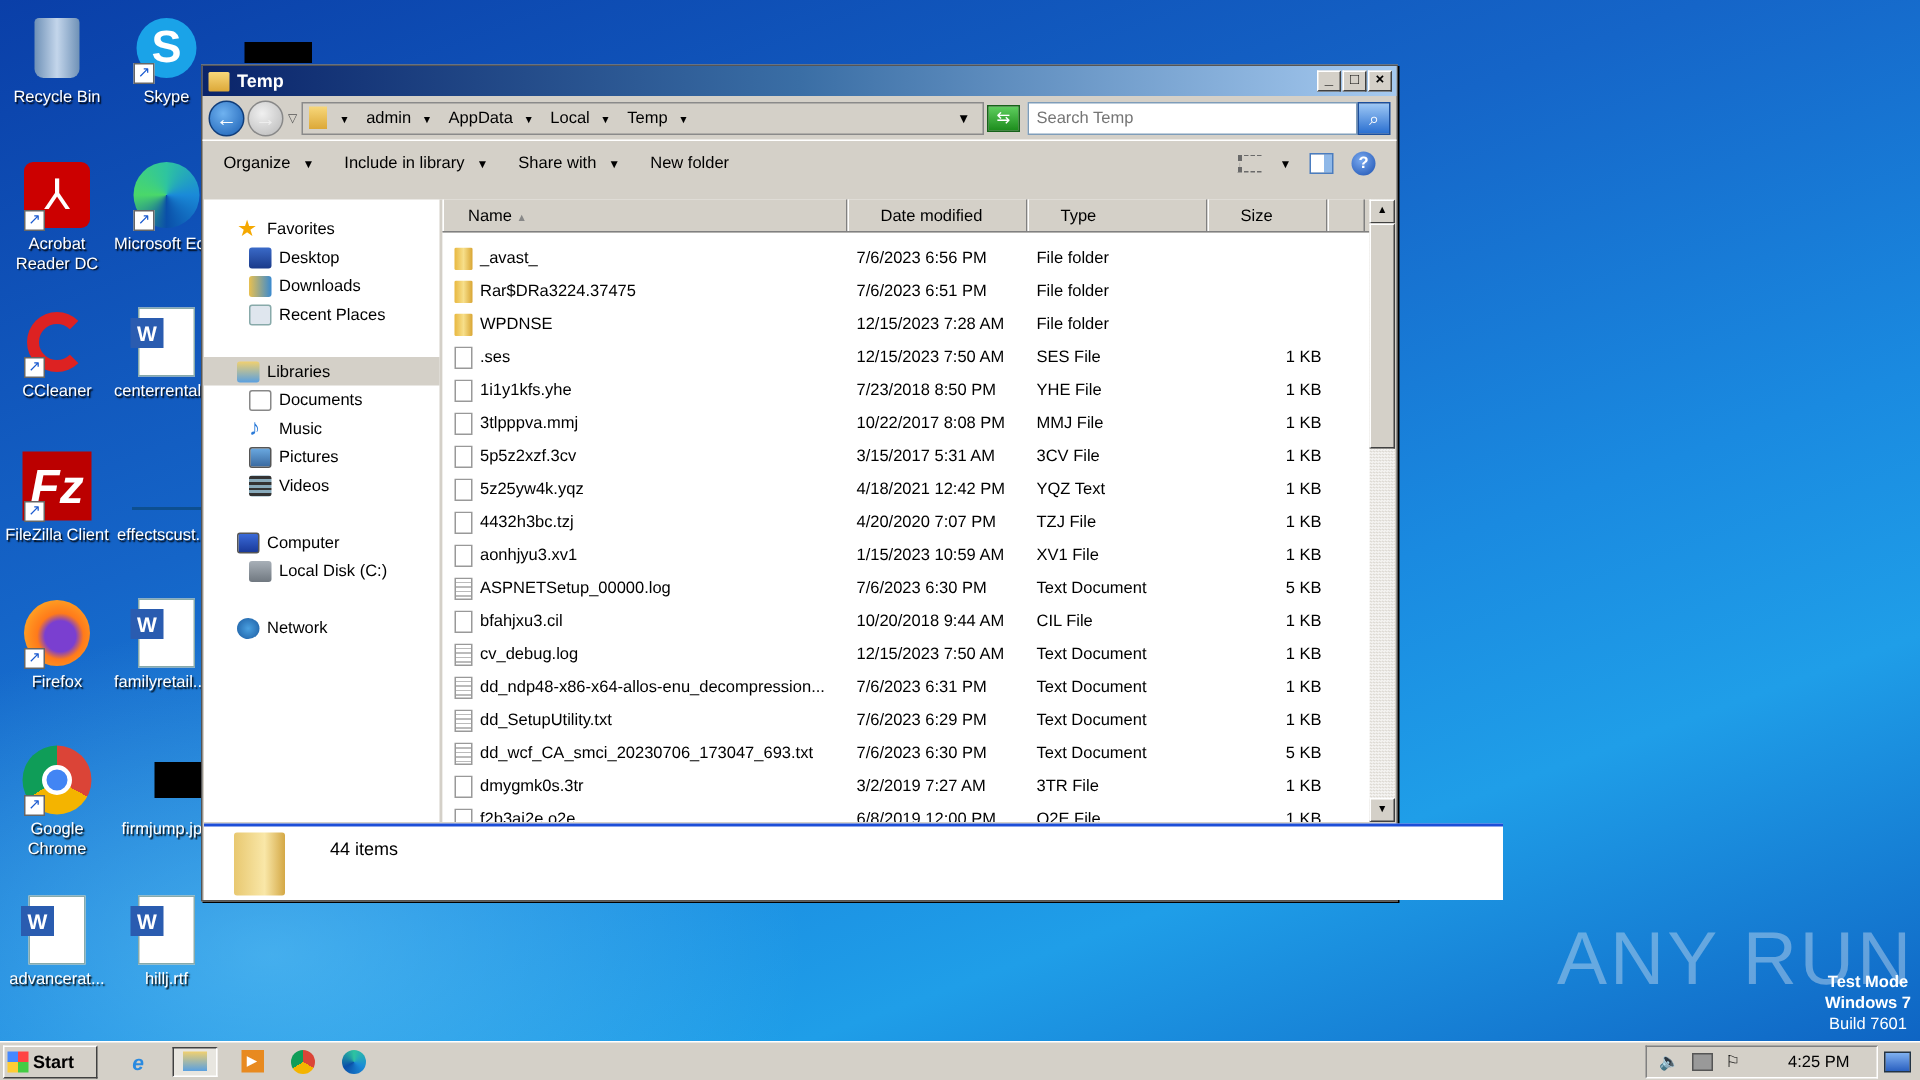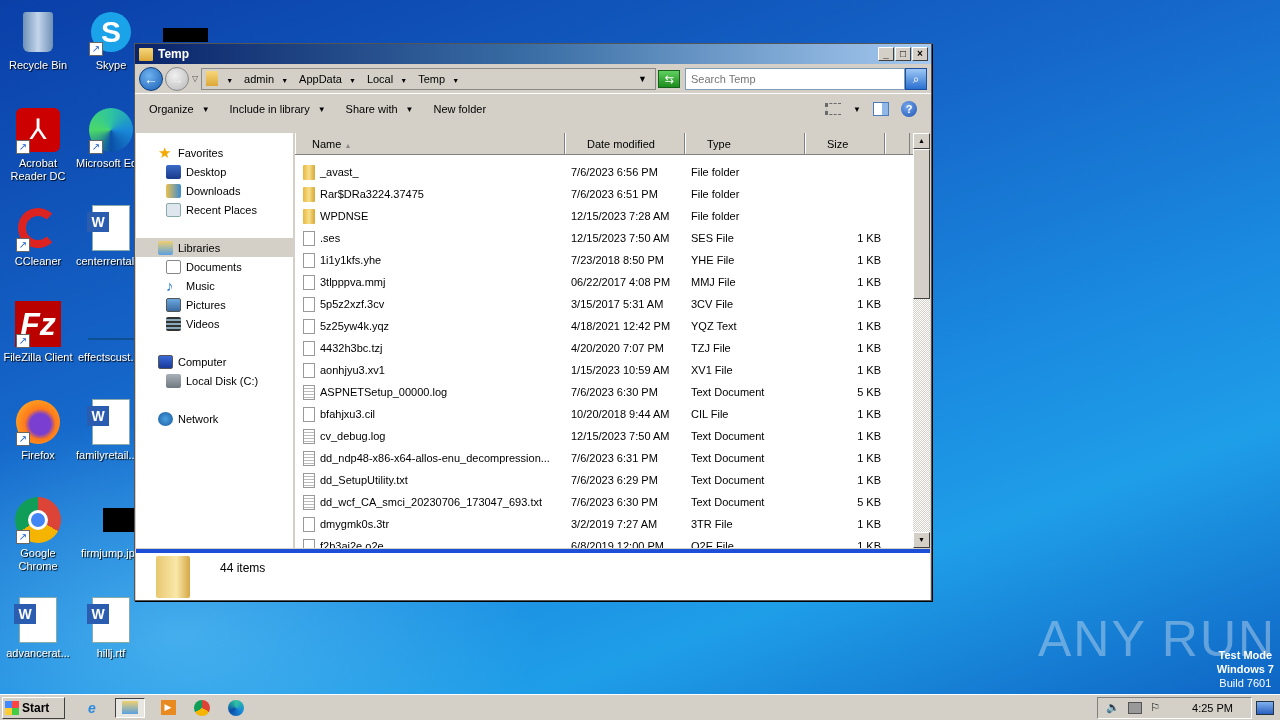--- a/index.html
+++ b/index.html
@@ -54,21 +54,21 @@
 .row .c3{width:120px;padding-left:6px}
 .row .c4{width:80px;text-align:right;padding-right:4px}
 .fi{width:12px;height:15px;margin-right:5px;flex:none}
 .fi.folder{background:linear-gradient(90deg,#e8b840,#f7df8a 50%,#d9a634);border-radius:1px}
 .fi.file{background:#fff;border:1px solid #999}
 .fi.txt{background:repeating-linear-gradient(#fff 0 2px,#bbb 2px 3px);border:1px solid #999}
 .vscroll{position:absolute;right:0;top:0;width:17px;height:100%;background:repeating-conic-gradient(#d4d0c8 0 25%,#fff 0 50%) 0 0/2px 2px}
 .sb-btn{width:17px;height:16px;background:#d4d0c8;border:1px solid;border-color:#fff #404040 #404040 #fff;font-size:7px;text-align:center;line-height:14px}
 .sb-thumb{position:absolute;top:16px;left:0;width:17px;height:150px;background:#d4d0c8;border:1px solid;border-color:#fff #404040 #404040 #fff}
 .sb-down{position:absolute;bottom:0;left:0}
-.details{position:absolute;left:1px;top:505px;width:794px;height:51px;background:#fff;display:flex;align-items:center;padding-left:20px;border-top:4px solid #1d4ed8}
+.details{position:absolute;left:1px;top:505px;width:866px;height:51px;background:#fff;display:flex;align-items:center;padding-left:20px;border-top:2px solid #1d4ed8}
 .bigfold{width:34px;height:42px;background:linear-gradient(90deg,#e8c870,#f9e7a8 60%,#d4a845);border-radius:2px;margin-right:30px}
 .details span{align-self:flex-start;margin-top:8px;font-size:12px}
 
 .wm{position:absolute;left:1038px;top:610px;font-size:50px;color:rgba(200,220,240,.45);letter-spacing:2px;font-family:"Liberation Sans",sans-serif}
 .testmode{position:absolute;right:6px;top:648px;text-align:center;color:#fff;font-size:11px;line-height:14px}
 .testmode b{font-weight:bold}
 
 .taskbar{position:absolute;left:0;top:694px;width:1280px;height:26px;background:#d4d0c8;border-top:1px solid #fff;display:flex;align-items:center}
 .start{height:22px;width:63px;margin-left:2px;border:1px solid;border-color:#fff #404040 #404040 #fff;font-weight:bold;font-size:12px;display:flex;align-items:center;padding-left:2px}
 .start .flag{width:14px;height:14px;background:conic-gradient(#f44 0 25%,#4c4 0 50%,#fc3 0 75%,#48f 0);margin-right:3px}
@@ -357,21 +357,21 @@
             </div>
             <div class="c2">7/23/2018 8:50 PM</div>
             <div class="c3">YHE File</div>
             <div class="c4">1 KB</div>
           </div>
           <div class="row">
             <div class="c1">
               <span class="fi file"></span>
               <span>3tlpppva.mmj</span>
             </div>
-            <div class="c2">06/22/2017 4:08 PM</div>
+            <div class="c2">10/22/2017 8:08 PM</div>
             <div class="c3">MMJ File</div>
             <div class="c4">1 KB</div>
           </div>
           <div class="row">
             <div class="c1">
               <span class="fi file"></span>
               <span>5p5z2xzf.3cv</span>
             </div>
             <div class="c2">3/15/2017 5:31 AM</div>
             <div class="c3">3CV File</div>

